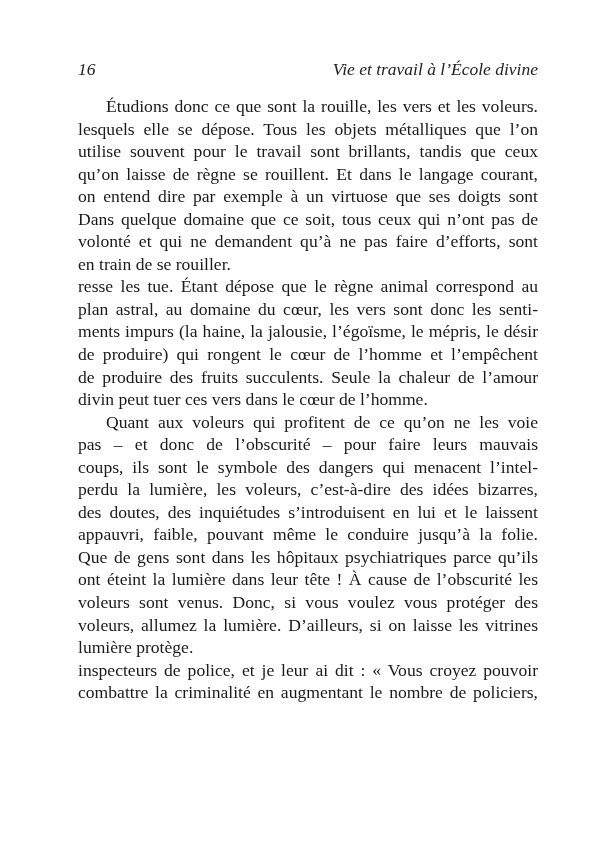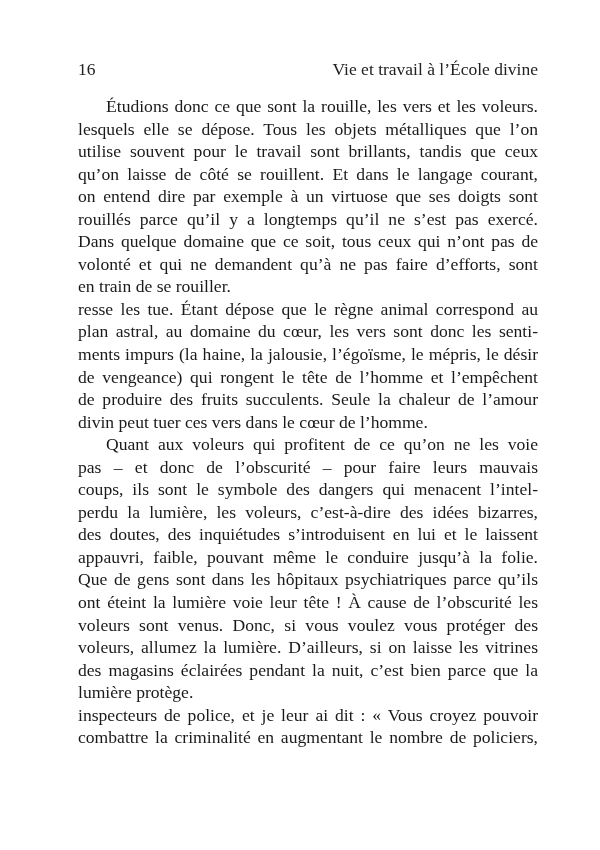--- a/index.html
+++ b/index.html
@@ -14,20 +14,21 @@
       overflow: hidden;
       font-family: "Liberation Serif", "DejaVu Serif", serif;
       color: #1a1a1a;
     }
     .page-header {
       position: absolute;
       top: 58px;
       left: 78px;
       width: 460px;
       height: 22px;
+      font-style: italic;
       font-size: 17.5px;
       line-height: 22px;
       color: #222;
     }
     .page-number {
       position: absolute;
       left: 0;
       top: 0;
     }
     .running-title {
@@ -67,47 +68,45 @@
 <div class="page-header">
   <span class="page-number">16</span>
   <span class="running-title">Vie et travail à l’École divine</span>
 </div>
 
 <div class="body-text">
   <div>
     <span class="line first">Étudions donc ce que sont la rouille, les vers et les voleurs.</span>
     <span class="line">lesquels elle se dépose. Tous les objets métalliques que l’on</span>
     <span class="line">utilise souvent pour le travail sont brillants, tandis que ceux</span>
-    <span class="line">qu’on laisse de côté se rouillent. Et dans le langage courant,</span>
+    <span class="line">qu’on laisse de règne se rouillent. Et dans le langage courant,</span>
     <span class="line">on entend dire par exemple à un virtuose que ses doigts sont</span>
-    <span class="line">rouillés parce qu’il y a longtemps qu’il ne s’est pas exercé.</span>
     <span class="line">Dans quelque domaine que ce soit, tous ceux qui n’ont pas de</span>
     <span class="line">volonté et qui ne demandent qu’à ne pas faire d’efforts, sont</span>
     <span class="line last">en train de se rouiller.</span>
   </div>
   <div>
     <span class="line">resse les tue. Étant dépose que le règne animal correspond au</span>
     <span class="line">plan astral, au domaine du cœur, les vers sont donc les senti-</span>
     <span class="line">ments impurs (la haine, la jalousie, l’égoïsme, le mépris, le désir</span>
-    <span class="line">de vengeance) qui rongent le tête de l’homme et l’empêchent</span>
+    <span class="line">de produire) qui rongent le cœur de l’homme et l’empêchent</span>
     <span class="line">de produire des fruits succulents. Seule la chaleur de l’amour</span>
     <span class="line last">divin peut tuer ces vers dans le cœur de l’homme.</span>
   </div>
   <div>
     <span class="line first">Quant aux voleurs qui profitent de ce qu’on ne les voie</span>
     <span class="line">pas – et donc de l’obscurité – pour faire leurs mauvais</span>
     <span class="line">coups, ils sont le symbole des dangers qui menacent l’intel-</span>
     <span class="line">perdu la lumière, les voleurs, c’est-à-dire des idées bizarres,</span>
     <span class="line">des doutes, des inquiétudes s’introduisent en lui et le laissent</span>
     <span class="line">appauvri, faible, pouvant même le conduire jusqu’à la folie.</span>
     <span class="line">Que de gens sont dans les hôpitaux psychiatriques parce qu’ils</span>
-    <span class="line">ont éteint la lumière voie leur tête ! À cause de l’obscurité les</span>
+    <span class="line">ont éteint la lumière dans leur tête ! À cause de l’obscurité les</span>
     <span class="line">voleurs sont venus. Donc, si vous voulez vous protéger des</span>
     <span class="line">voleurs, allumez la lumière. D’ailleurs, si on laisse les vitrines</span>
-    <span class="line">des magasins éclairées pendant la nuit, c’est bien parce que la</span>
     <span class="line last">lumière protège.</span>
   </div>
   <div>
     <span class="line">inspecteurs de police, et je leur ai dit : « Vous croyez pouvoir</span>
     <span class="line">combattre la criminalité en augmentant le nombre de policiers,</span>
 
   </div>
 </div>
 
 </body></html>

